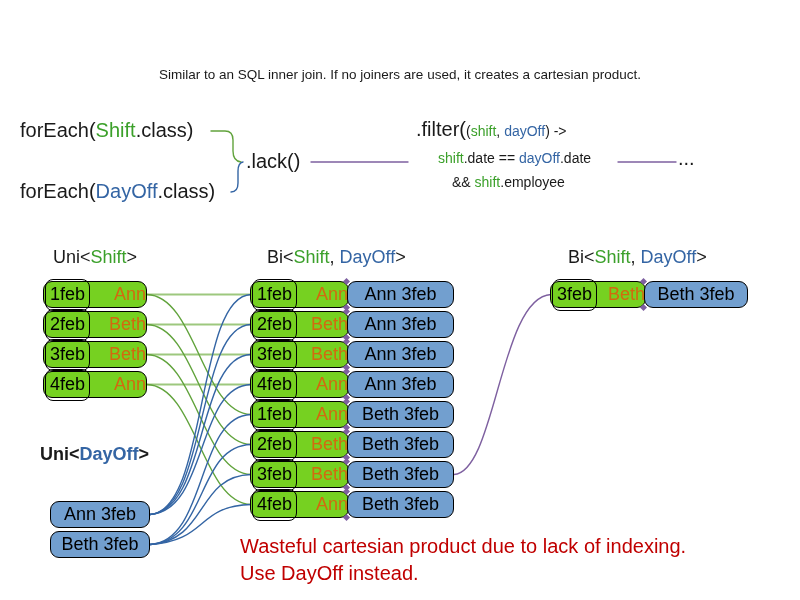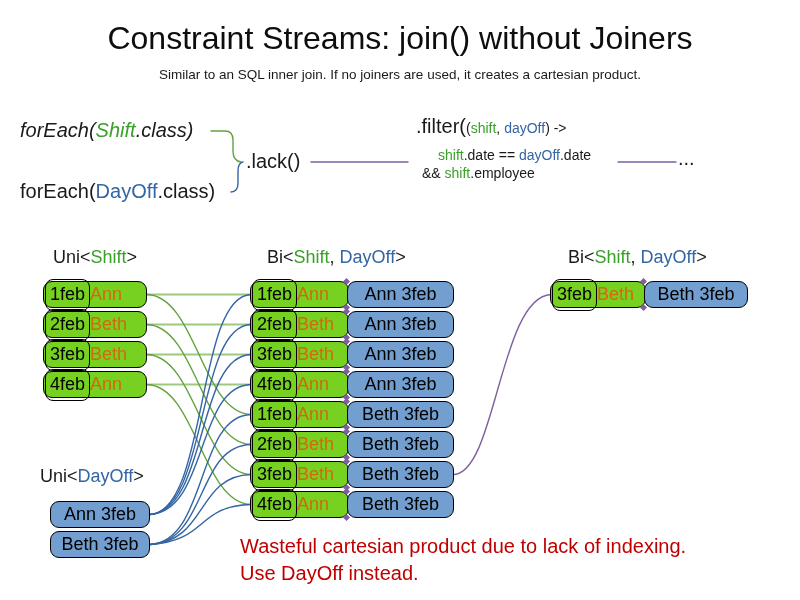--- a/index.html
+++ b/index.html
@@ -16,31 +16,31 @@
 
   .code{font-size:20px;white-space:nowrap;}
   .tok{white-space:pre;}
   .tok.k{color:#1a1a1a;}
   .tok.g{color:var(--green_text);}
   .tok.b{color:var(--blue_text);}
   .tok.lg{font-size:20px;}
   .small{font-size:14px;}
   .small .tok.lg{font-size:20px;}
 
-  .filter-line{white-space:nowrap;font-size:14px;line-height:18px;}
+  .filter-line{white-space:nowrap;font-size:14px;line-height:24px;}
 
   .settype{font-size:18px;white-space:nowrap;}
 
   .col{position:absolute;display:flex;flex-direction:column;gap:3px;z-index:1;}
   .srow{box-sizing:border-box;display:flex;align-items:center;height:27px;width:104px;
         background:var(--green_fill);border:1.6px solid #000;border-radius:9px;}
   .chip{box-sizing:border-box;display:flex;align-items:center;justify-content:center;
         height:32px;margin-left:1px;padding:0 4px;border:1.6px solid #000;border-radius:8px;
         font-size:18px;color:#000;}
-  .nm{flex:1;text-align:left;font-size:18px;color:var(--orange_text);}
+  .nm{flex:1;text-align:right;font-size:18px;color:var(--orange_text);}
 
   .drow{box-sizing:border-box;display:flex;align-items:center;justify-content:center;
         height:27px;width:100px;background:var(--blue_fill);border:1.6px solid #000;
         border-radius:9px;font-size:18px;color:#000;}
 
   .combo{position:relative;display:flex;height:27px;}
   .gpart{box-sizing:border-box;display:flex;align-items:center;height:27px;width:99px;
          background:var(--green_fill);border:1.6px solid #000;border-radius:9px;}
   .bpart{box-sizing:border-box;display:flex;align-items:center;justify-content:center;
          height:27px;width:107px;margin-left:-2px;background:var(--blue_fill);
@@ -85,39 +85,38 @@
       <path d="M150 514.5 C208 511 196 326 251 324.5" stroke="var(--blue_line)" stroke-width="1.4"></path>
       <path d="M150 514.5 C208 511 196 356 251 354.5" stroke="var(--blue_line)" stroke-width="1.4"></path>
       <path d="M150 514.5 C208 511 196 386 251 384.5" stroke="var(--blue_line)" stroke-width="1.4"></path>
       <path d="M150 544.5 C208 541 196 416 251 414.5" stroke="var(--blue_line)" stroke-width="1.4"></path>
       <path d="M150 544.5 C208 541 196 446 251 444.5" stroke="var(--blue_line)" stroke-width="1.4"></path>
       <path d="M150 544.5 C208 541 196 476 251 474.5" stroke="var(--blue_line)" stroke-width="1.4"></path>
       <path d="M150 544.5 C208 541 196 506 251 504.5" stroke="var(--blue_line)" stroke-width="1.4"></path>
     </g>
   </svg>
 
-  <div class="abs layer title">Constraint Streams: join() without Joiners</div>
   <div class="abs layer subtitle">Similar to an SQL inner join. If no joiners are used, it creates a cartesian product.</div>
 
-  <div class="abs layer code" style="left:20px;top:119px;font-style:italic;"><span class="tok k">forEach(</span><span class="tok g">Shift</span><span class="tok k">.class)</span></div>
+  <div class="abs layer code" style="left:20px;top:119px;"><span class="tok k">forEach(</span><span class="tok g">Shift</span><span class="tok k">.class)</span></div>
   <div class="abs layer code" style="left:20px;top:180px;"><span class="tok k">forEach(</span><span class="tok b">DayOff</span><span class="tok k">.class)</span></div>
   <div class="abs layer code" style="left:246px;top:150px;">.lack()</div>
 
   <div class="abs layer" style="left:416px;top:117px;">
     <div class="filter-line small" style="height:26px;"><span class="tok k lg">.filter(</span><span class="tok k">(</span><span class="tok g">shift</span><span class="tok k">, </span><span class="tok b">dayOff</span><span class="tok k">) -&gt;</span></div>
     <div class="filter-line" style="margin-left:22px;margin-top:3px;text-align:center;"><span class="tok g">shift</span><span class="tok k">.date == </span><span class="tok b">dayOff</span><span class="tok k">.date</span></div>
-    <div class="filter-line" style="margin-left:6px;"><span class="tok k">&amp;&amp; </span><span class="tok g">shift</span><span class="tok k">.employee</span></div>
+    <div class="filter-line" style="margin-left:36px;"><span class="tok k">&amp;&amp; </span><span class="tok g">shift</span><span class="tok k">.employee</span></div>
   </div>
 
   <div class="abs layer code" style="left:678px;top:147px;">...</div>
 
   <div class="abs layer settype" style="left:53px;top:247px;"><span class="tok k">Uni&lt;</span><span class="tok g">Shift</span><span class="tok k">&gt;</span></div>
   <div class="abs layer settype" style="left:267px;top:247px;"><span class="tok k">Bi&lt;</span><span class="tok g">Shift</span><span class="tok k">, </span><span class="tok b">DayOff</span><span class="tok k">&gt;</span></div>
   <div class="abs layer settype" style="left:568px;top:247px;"><span class="tok k">Bi&lt;</span><span class="tok g">Shift</span><span class="tok k">, </span><span class="tok b">DayOff</span><span class="tok k">&gt;</span></div>
-  <div class="abs layer settype" style="left:40px;top:466px;"><span class="tok k">Uni&lt;</span><span class="tok b">DayOff</span><span class="tok k">&gt;</span></div>
+  <div class="abs layer settype" style="left:40px;top:444px;font-weight:bold;"><span class="tok k">Uni&lt;</span><span class="tok b">DayOff</span><span class="tok k">&gt;</span></div>
 
   <div class="col" id="left-shifts" style="left:43px;top:281px;">
       <div class="srow">
         <span class="chip">1feb</span>
         <span class="nm">Ann</span>
       </div>
       <div class="srow">
         <span class="chip">2feb</span>
         <span class="nm">Beth</span>
       </div>

